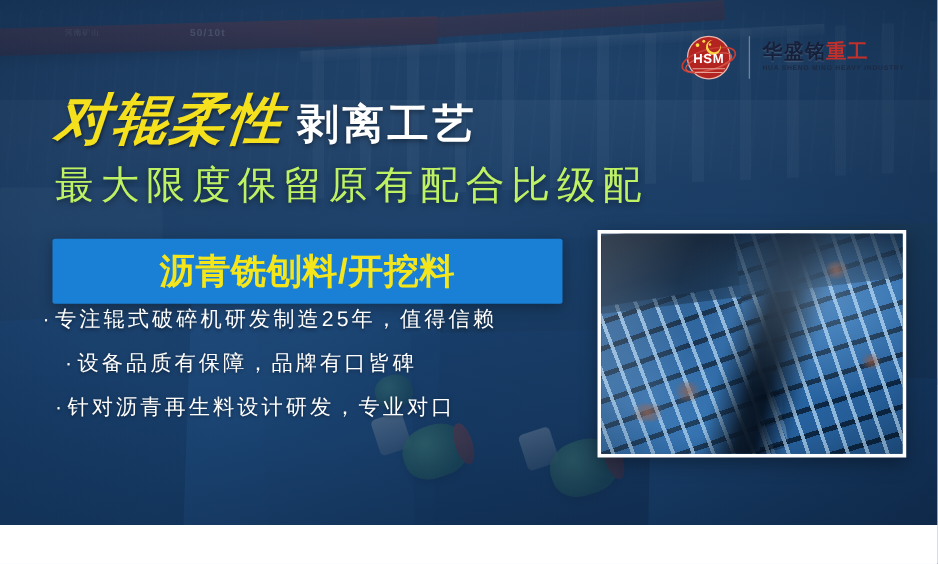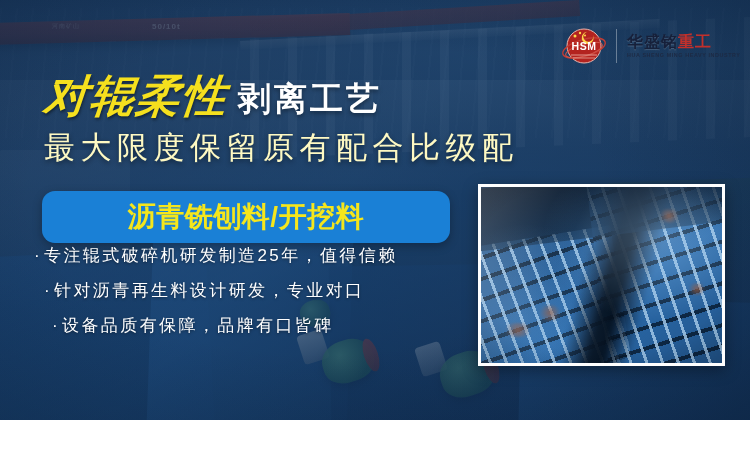--- a/index.html
+++ b/index.html
@@ -146,21 +146,21 @@
     background: linear-gradient(135deg, rgba(18,48,86,.72) 0%, rgba(20,56,98,.60) 45%, rgba(16,44,80,.72) 100%);
   }
   .vignette {
     position: absolute; inset: 0;
     background: radial-gradient(ellipse 95% 95% at 42% 46%, rgba(0,0,0,0) 40%, rgba(8,26,48,.45) 100%);
   }
 
   
   .logo {
     position: absolute;
-    left: 560px; top: 22px;
+    left: 543px; top: 22px;
     display: flex; align-items: center; gap: 8px;
     z-index: 6;
   }
   .logo-mark { width: 48px; height: 48px; position: relative; }
   .logo-divider {
     width: 1px; height: 34px;
     background: rgba(255,255,255,.35);
   }
   .logo-text { line-height: 1; padding-left: 2px; }
   .logo-cn { font-size: 16px; font-weight: bold; letter-spacing: 1px; }
@@ -195,32 +195,32 @@
     color: #ffffff;
     font-size: 33px;
     letter-spacing: 3px;
     font-weight: bold;
     text-shadow: 0 2px 4px rgba(0,0,0,.4);
     position: relative; bottom: 3px;
   }
   .hl-line2 {
     margin-top: 9px;
     font-size: 31px;
-    color: #fef9c3;
+    color: #bef264;
     letter-spacing: 5.5px;
     font-weight: normal;
     text-shadow: 0 2px 5px rgba(0,0,0,.45);
   }
 
   
   .pill {
     position: absolute;
     left: 42px; top: 191px;
     width: 408px; height: 52px;
-    border-radius: 13px;
+    border-radius: 2px;
     background: #1a80d6;
     display: flex; align-items: center; justify-content: center;
     z-index: 5;
     box-shadow: 0 3px 10px rgba(0,0,0,.28);
   }
   .pill-y {
     color: #f5e61c; font-size: 28px; font-weight: bold; letter-spacing: .5px;
   }
   .pill-w {
     color: #ffffff; font-size: 28px; font-weight: bold; letter-spacing: .5px;
@@ -393,25 +393,25 @@
     </div>
 
     <div class="pill">
       <span class="pill-y">沥青铣刨料/开挖料</span>
     </div>
 
     <div class="bullets">
       <div class="bullet b1">
         <span class="dot">·</span><span>专注辊式破碎机研发制造25年，值得信赖</span>
       </div>
+      <div class="bullet b3">
+        <span class="dot">·</span><span>设备品质有保障，品牌有口皆碑</span>
+      </div>
       <div class="bullet b2">
         <span class="dot">·</span><span>针对沥青再生料设计研发，专业对口</span>
-      </div>
-      <div class="bullet b3">
-        <span class="dot">·</span><span>设备品质有保障，品牌有口皆碑</span>
       </div>
     </div>
 
     <div class="photo">
       <div class="photo-inner">
         <div class="roll-bg"></div>
         <div class="teeth teeth-left"></div>
         <div class="teeth teeth-right"></div>
         <div class="roll-gap"></div>
         <div class="roll-top-dark"></div>

